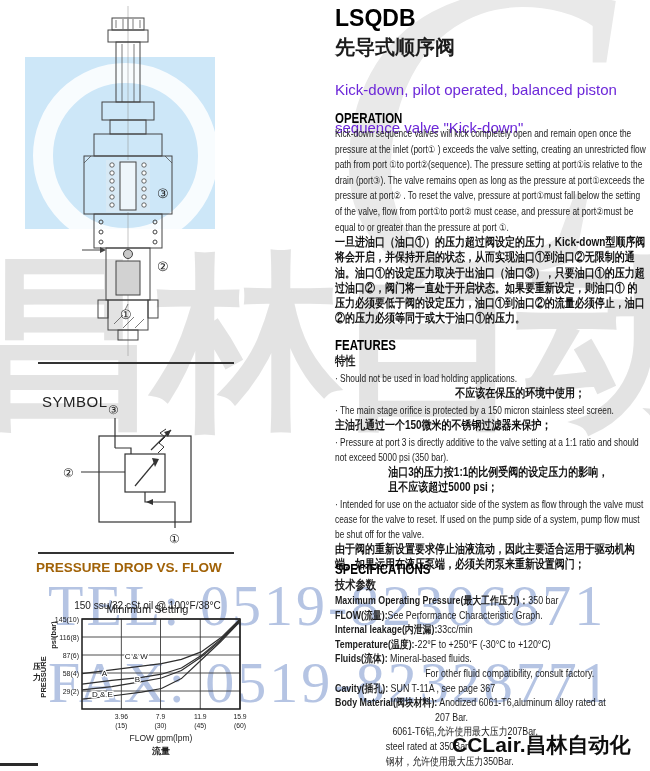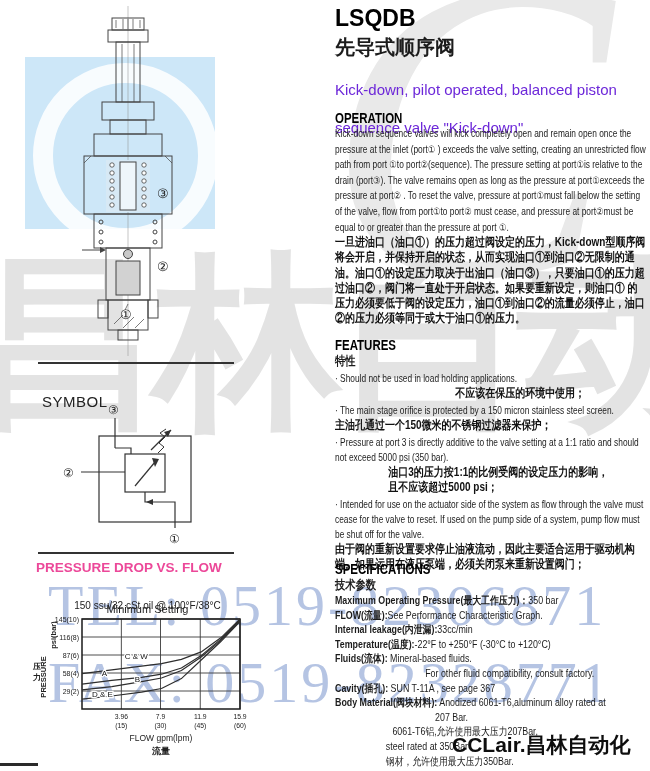--- a/index.html
+++ b/index.html
@@ -21,21 +21,21 @@
   
   .ct{position:absolute;z-index:2;}
 
   
   #valve-svg{left:30px;top:4px;width:200px;height:356px;}
   .rule{height:2px;background:#333;}
   #rule-symbol{left:38px;top:362px;width:196px;}
   #symbol-heading{left:42px;top:369px;font-size:15px;letter-spacing:.5px;color:#222;margin-top:24px;}
   #symbol-svg{left:55px;top:396px;width:180px;height:150px;}
   #rule-chart{left:38px;top:552px;width:196px;}
-  #chart-section-heading{left:36px;top:560px;font-size:13.5px;font-weight:bold;color:#ec4899;}
+  #chart-section-heading{left:36px;top:560px;font-size:13.5px;font-weight:bold;color:#a16207;}
   #chart-title{left:30px;top:603px;width:235px;text-align:center;font-size:11px;color:#222;}
   #chart-subtitle{left:30px;top:600px;width:235px;text-align:center;font-size:10px;color:#222;}
   #chart-svg{left:30px;top:613px;width:235px;height:158px;overflow:visible;}
 
   
   #header{left:335px;top:6px;width:312px;}
   #doc-title{font-size:23px;font-weight:bold;color:#000;line-height:1.1;}
   #doc-subtitle-cn{font-size:20px;font-weight:bold;margin-top:3px;}
   .doc-subtitle-en{font-size:15px;line-height:18px;color:#6d28d9;margin-top:20px;}
   .rblock{left:335px;width:380px;transform:scaleX(0.82);transform-origin:0 0;}

